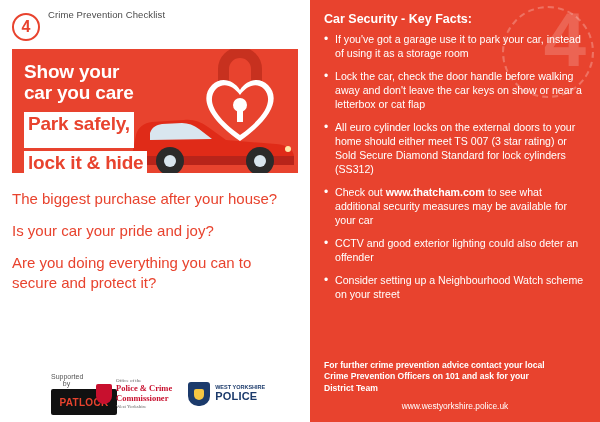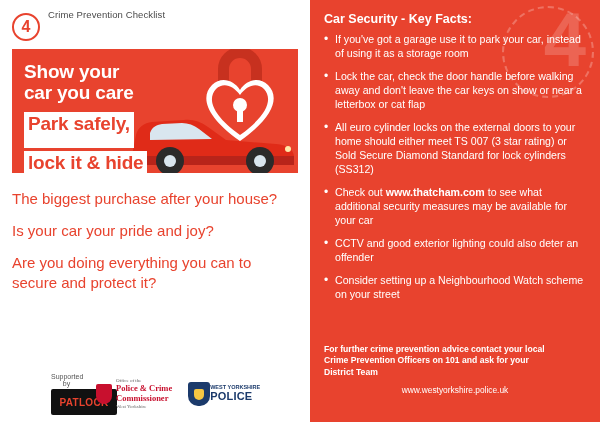--- a/index.html
+++ b/index.html
@@ -66,21 +66,21 @@
     display: flex; align-items: center; justify-content: center; margin-top: 2px;
   }
   .logo-patlock span { color: #e8432e; font-size: 10px; font-weight: bold; letter-spacing: .3px; }
   .logo-pcc {
     margin-left: 14px; display: flex; align-items: center; gap: 4px; font-family: Liberation Serif, serif;
   }
   .pcc-badge { width: 16px; height: 20px; background: #c8102e; border-radius: 2px 2px 8px 8px; }
   .pcc-txt { line-height: 1.15; }
   .pcc-small { font-size: 5px; color: #666; }
   .pcc-big { font-size: 8.5px; color: #c8102e; font-weight: bold; }
-  .logo-wyp { margin-left: 16px; display: flex; align-items: center; }
+  .logo-wyp { margin-left: 16px; display: flex; align-items: center; gap: 5px; }
   .wyp-badge {
     width: 22px; height: 24px; background: #1b3a6b; border-radius: 3px 3px 10px 10px;
     display:flex; align-items:center; justify-content:center;
   }
   .wyp-badge div { width: 10px; height: 11px; background: #f4c542; border-radius: 2px 2px 5px 5px; }
   .wyp-txt { line-height: 1.05; }
   .wyp-small { font-size: 5.5px; color: #1b3a6b; font-weight: bold; }
   .wyp-big { font-size: 11px; color: #1b3a6b; font-weight: bold; letter-spacing: .2px; }
 
   .arrows { position: absolute; right: 6px; bottom: 46px; display: flex; gap: 2px; }
@@ -108,21 +108,21 @@
   ul.facts { list-style: none; position: relative; z-index: 2; }
   ul.facts li {
     font-size: 10.6px; line-height: 1.32; margin-bottom: 9px;
     padding-left: 11px; position: relative;
   }
   ul.facts li:before {
     content: "\2022"; position: absolute; left: 0; top: -1px; font-size: 12px;
   }
   ul.facts li b { font-weight: bold; }
   .r-footer {
-    position: absolute; left: 14px; right: 14px; bottom: 26px;
+    position: absolute; left: 14px; right: 14px; bottom: 10px;
     font-size: 8.6px; font-weight: bold; line-height: 1.35; z-index: 2;
   }
   .r-url { font-weight: normal; text-align: center; margin-top: 6px; font-size: 8.4px; }
 </style>
 </head>
 <body>
 
 <div class="page">
 
   <div class="left">

